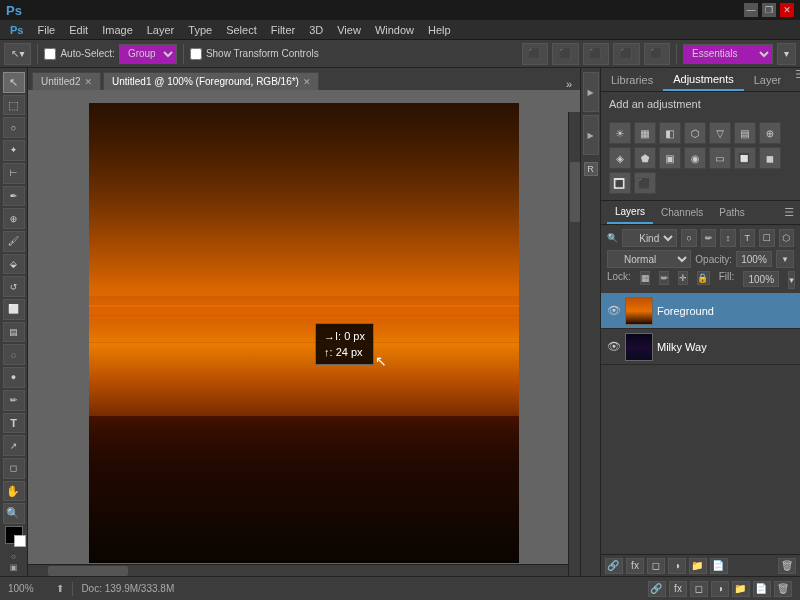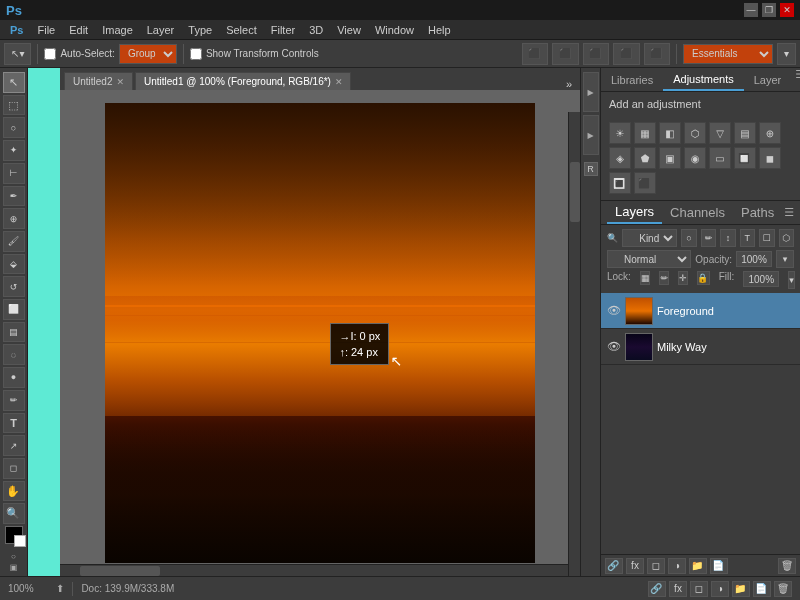--- a/index.html
+++ b/index.html
@@ -68,21 +68,21 @@
       background: #4a4a4a;
       border: 1px solid #555;
       color: #ccc;
       font-size: 10px;
       padding: 0 6px;
       cursor: pointer;
       display: flex; align-items: center; gap: 2px;
     }
     .toolbar-select {
       height: 20px;
-      background: #c2410c;
+      background: #a21caf;
       border: 1px solid #555;
       color: #ccc;
       font-size: 10px;
       padding: 0 4px;
     }
     .toolbar-separator {
       width: 1px; height: 20px;
       background: #555;
       margin: 0 2px;
     }
@@ -113,24 +113,23 @@
       display: flex; align-items: center; justify-content: center;
       cursor: pointer;
       font-size: 11px;
       color: #ccc;
     }
     .tool-btn.active { background: #666; border-color: #888; }
 
     
     #canvas-area {
       flex: 1;
-      background: #5eead4;
+      background: #fde047;
       position: relative;
       overflow: hidden;
-      padding-left: 32px;
     }
 
     
     #tab-bar {
       height: 22px;
       background: #3c3c3c;
       display: flex;
       align-items: flex-end;
       padding: 0 4px;
       gap: 2px;
@@ -303,21 +302,21 @@
       background: #3c3c3c;
       display: flex;
       align-items: center;
       border-bottom: 1px solid #222;
       padding: 0 6px;
     }
     .layers-tab {
       padding: 0 8px;
       height: 100%;
       display: flex; align-items: center;
-      font-size: 13px;
+      font-size: 10px;
       cursor: pointer;
       color: #aaa;
     }
     .layers-tab.active {
       color: #fff;
       border-bottom: 2px solid #4a9fd5;
     }
     .layers-menu { margin-left: auto; cursor: pointer; color: #aaa; }
 
     

